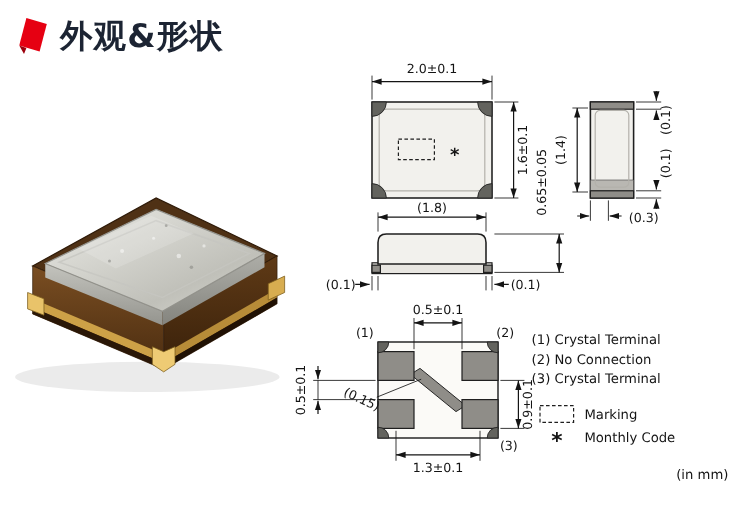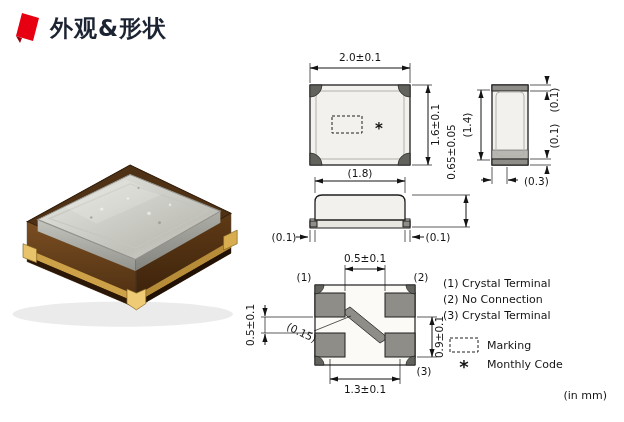--- a/index.html
+++ b/index.html
@@ -1,19 +1,19 @@
 <!DOCTYPE html>
 <html><head>
 <meta charset="utf-8">
 <style>
   html,body{margin:0;padding:0;background:#fff;}
   .page{position:relative;width:624px;height:422px;background:#ffffff;overflow:hidden;
         font-family:"DejaVu Sans","Liberation Sans",sans-serif;}
   .header{position:absolute;top:12px;left:16px;display:flex;align-items:center;gap:10px;z-index:2;}
-  .title{font-size:23px;font-weight:600;color:#1c2433;letter-spacing:1px;}
+  .title{font-size:27px;font-weight:600;color:#1c2433;letter-spacing:1px;}
   .drawing{position:absolute;left:0;top:0;}
   .dtxt{font-family:"DejaVu Sans","Liberation Sans",sans-serif;font-size:10.5px;fill:#141414;}
   .lg{font-size:11px;}
   .ast{font-size:15px;font-weight:bold;}
   .ast2{font-size:18px;font-weight:bold;}
   .dim{stroke:#141414;stroke-width:1;fill:none;marker-start:url(#arr);marker-end:url(#arr);}
   .de{stroke:#141414;stroke-width:1;fill:none;marker-end:url(#arr);}
   .ext{stroke:#141414;stroke-width:0.7;fill:none;}
   .outl{fill:#f2f1ed;stroke:#1f1f1f;stroke-width:1.3;}
   .pad{fill:#8f8d88;stroke:#1f1f1f;stroke-width:1;}

